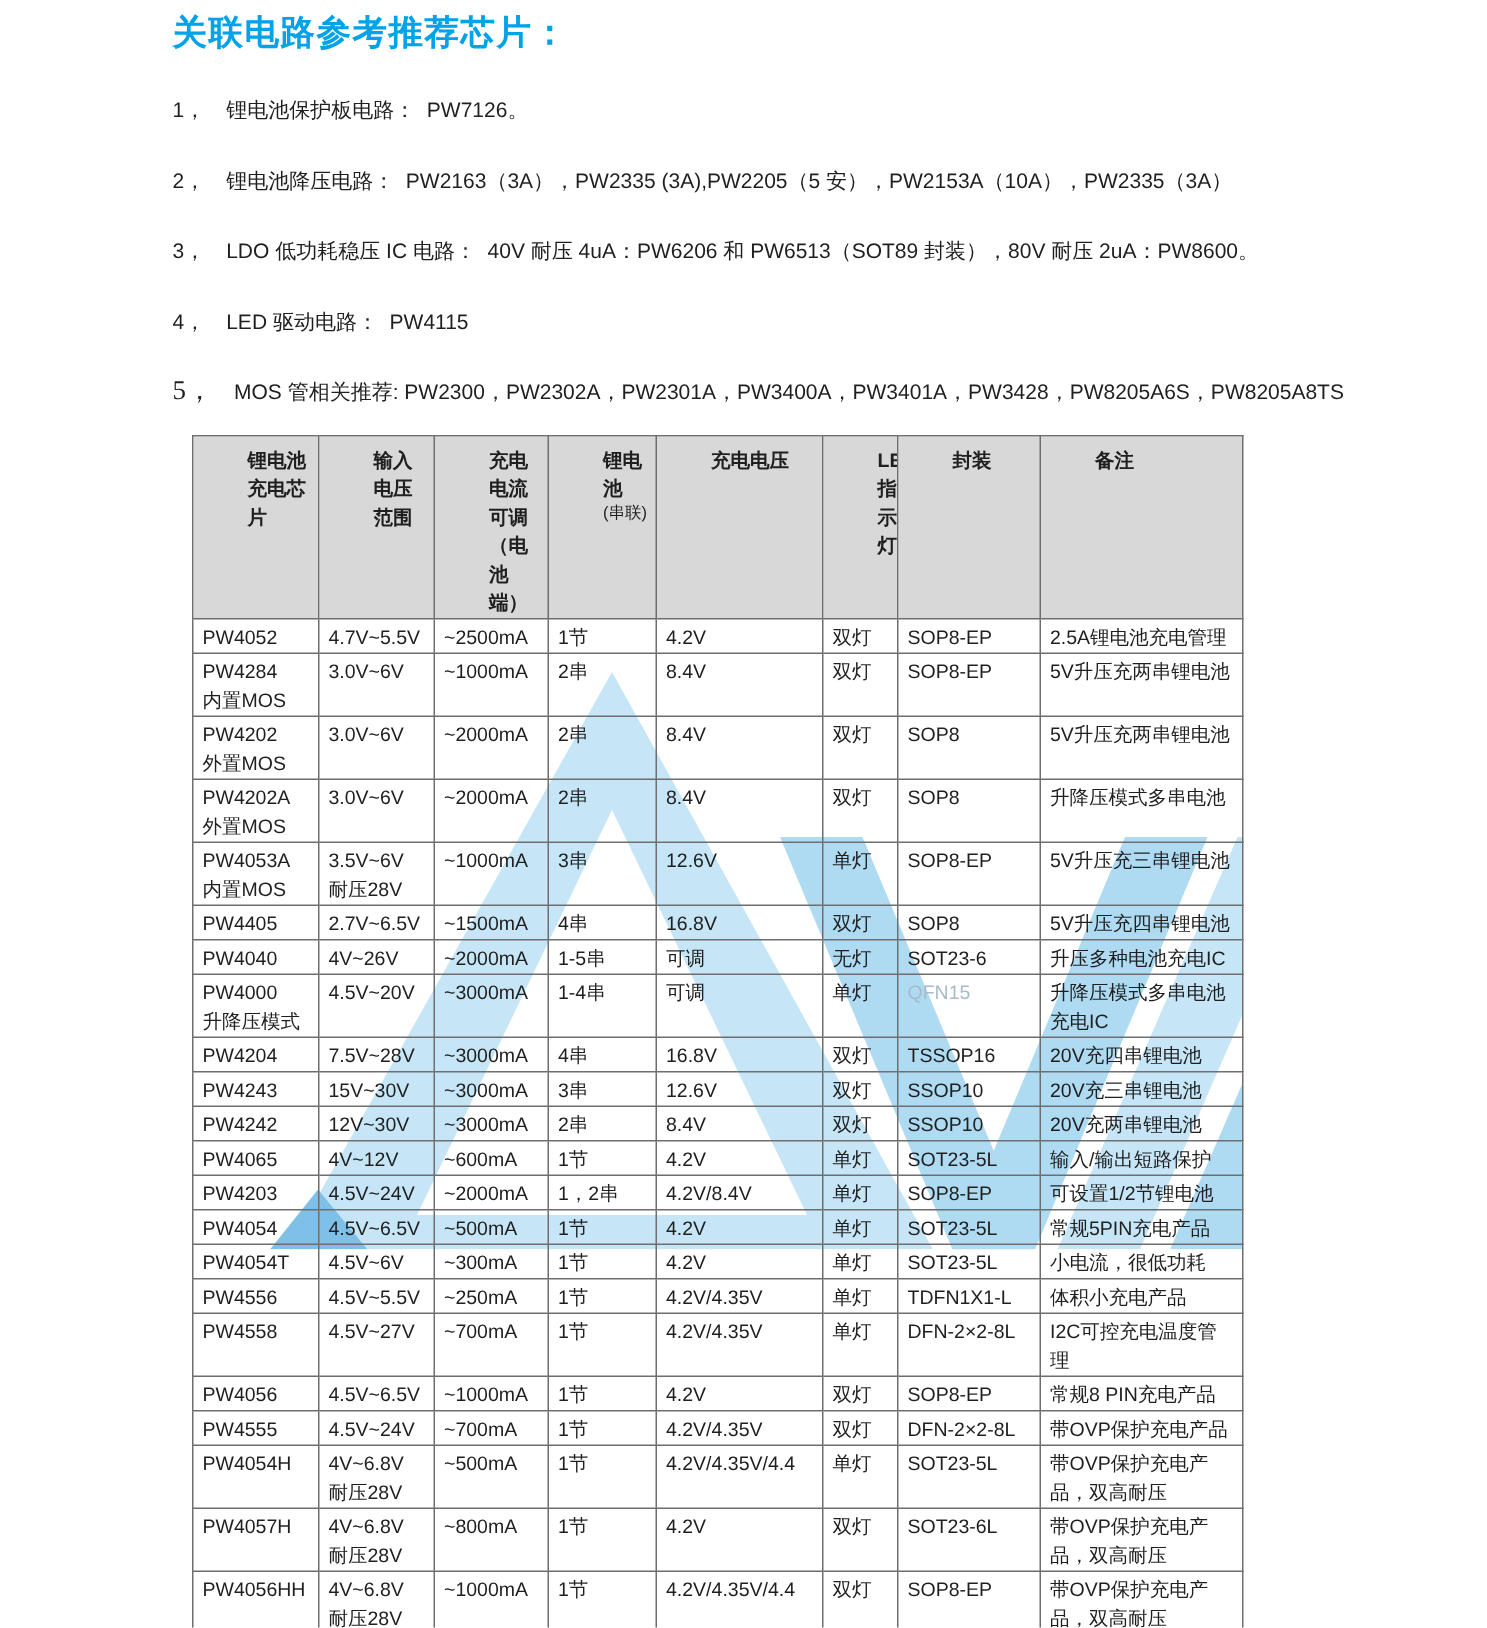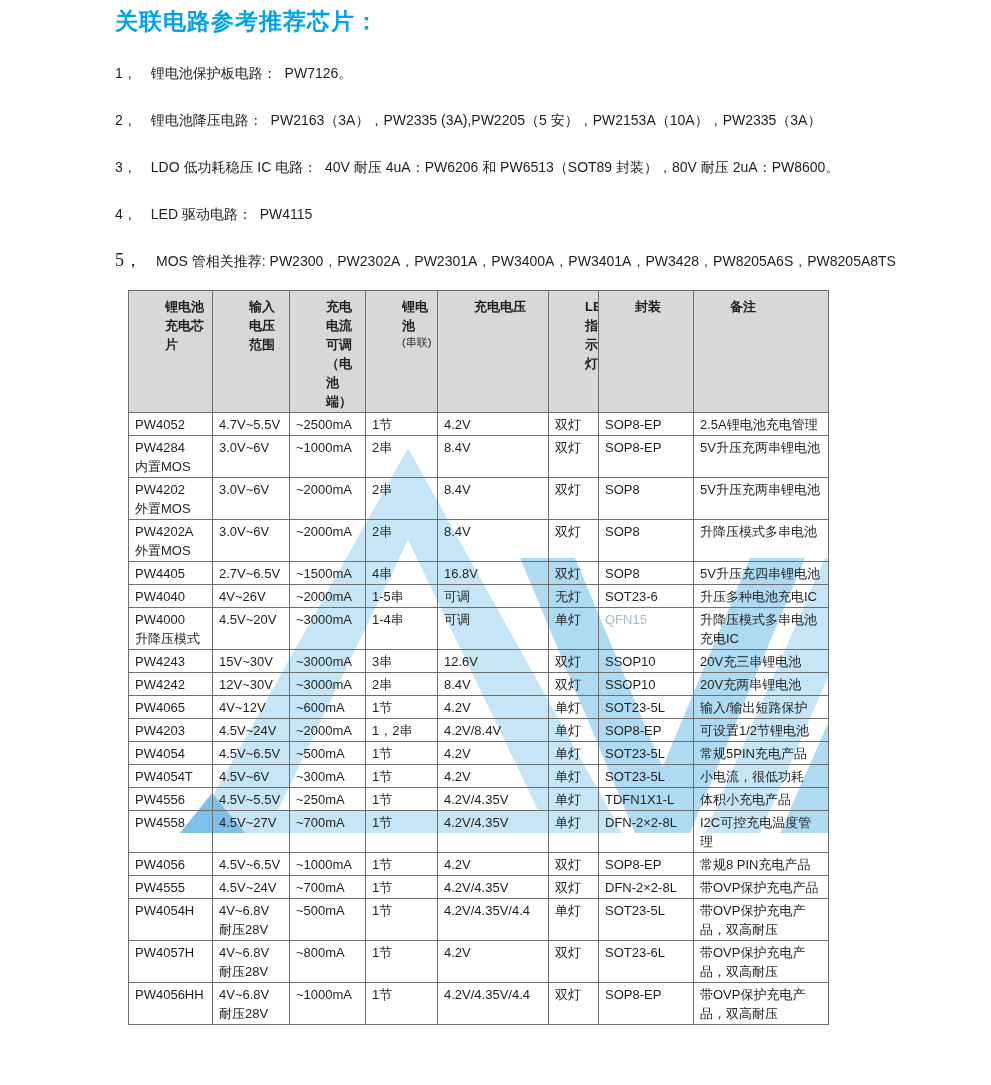--- a/index.html
+++ b/index.html
@@ -152,20 +152,32 @@
         <td>PW4202A
 外置MOS</td>
         <td>3.0V~6V</td>
         <td>~2000mA</td>
         <td>2串</td>
         <td>8.4V</td>
         <td>双灯</td>
         <td>SOP8</td>
         <td>升降压模式多串电池</td>
       </tr>
+      <tr class="tall">
+        <td>PW4053A
+内置MOS</td>
+        <td>3.5V~6V
+耐压28V</td>
+        <td>~1000mA</td>
+        <td>3串</td>
+        <td>12.6V</td>
+        <td>单灯</td>
+        <td>SOP8-EP</td>
+        <td>5V升压充三串锂电池</td>
+      </tr>
       <tr class="single">
         <td>PW4405</td>
         <td>2.7V~6.5V</td>
         <td>~1500mA</td>
         <td>4串</td>
         <td>16.8V</td>
         <td>双灯</td>
         <td>SOP8</td>
         <td>5V升压充四串锂电池</td>
       </tr>
@@ -185,20 +197,30 @@
         <td>4.5V~20V</td>
         <td>~3000mA</td>
         <td>1-4串</td>
         <td>可调</td>
         <td>单灯</td>
         <td class="muted">QFN15</td>
         <td>升降压模式多串电池
 充电IC</td>
       </tr>
       <tr class="single">
+        <td>PW4204</td>
+        <td>7.5V~28V</td>
+        <td>~3000mA</td>
+        <td>4串</td>
+        <td>16.8V</td>
+        <td>双灯</td>
+        <td>TSSOP16</td>
+        <td>20V充四串锂电池</td>
+      </tr>
+      <tr class="single">
         <td>PW4243</td>
         <td>15V~30V</td>
         <td>~3000mA</td>
         <td>3串</td>
         <td>12.6V</td>
         <td>双灯</td>
         <td>SSOP10</td>
         <td>20V充三串锂电池</td>
       </tr>
       <tr class="single">

